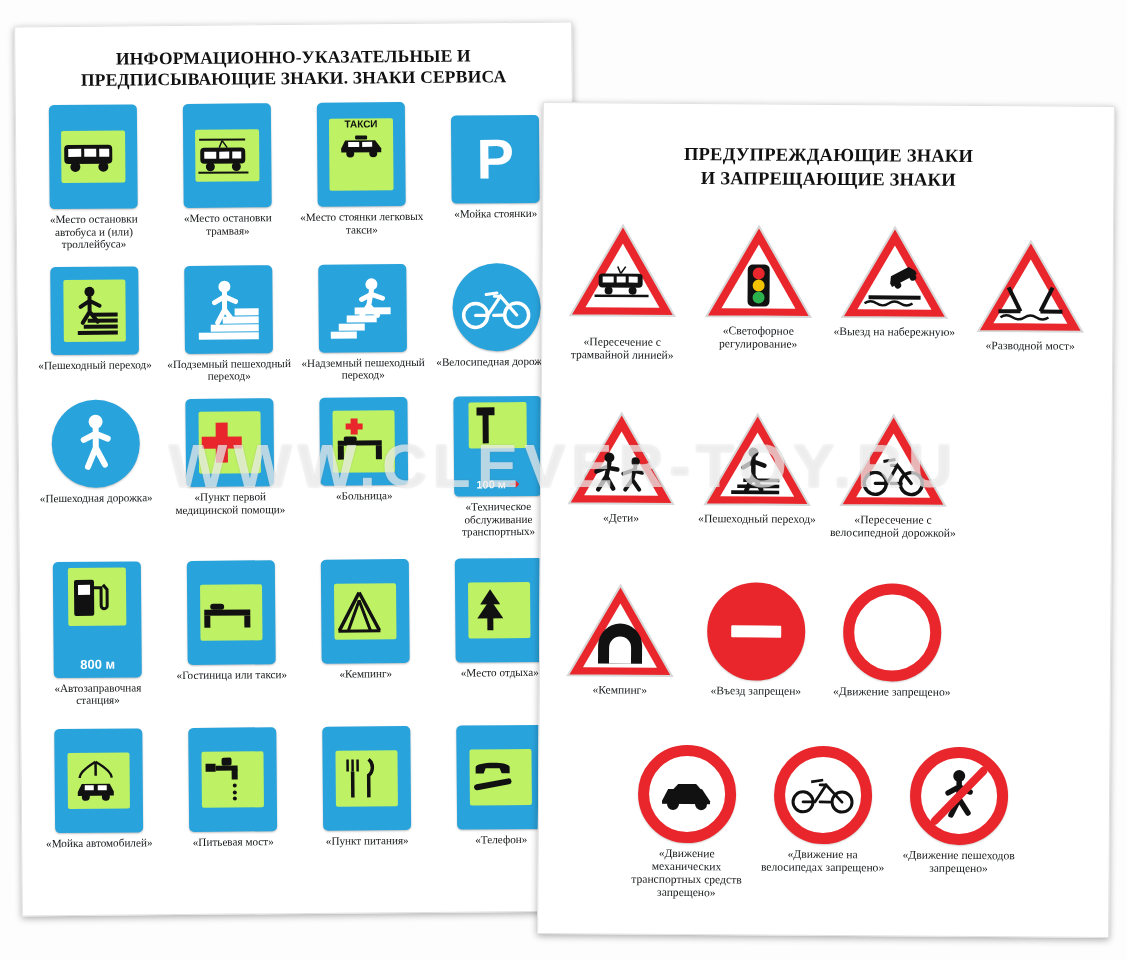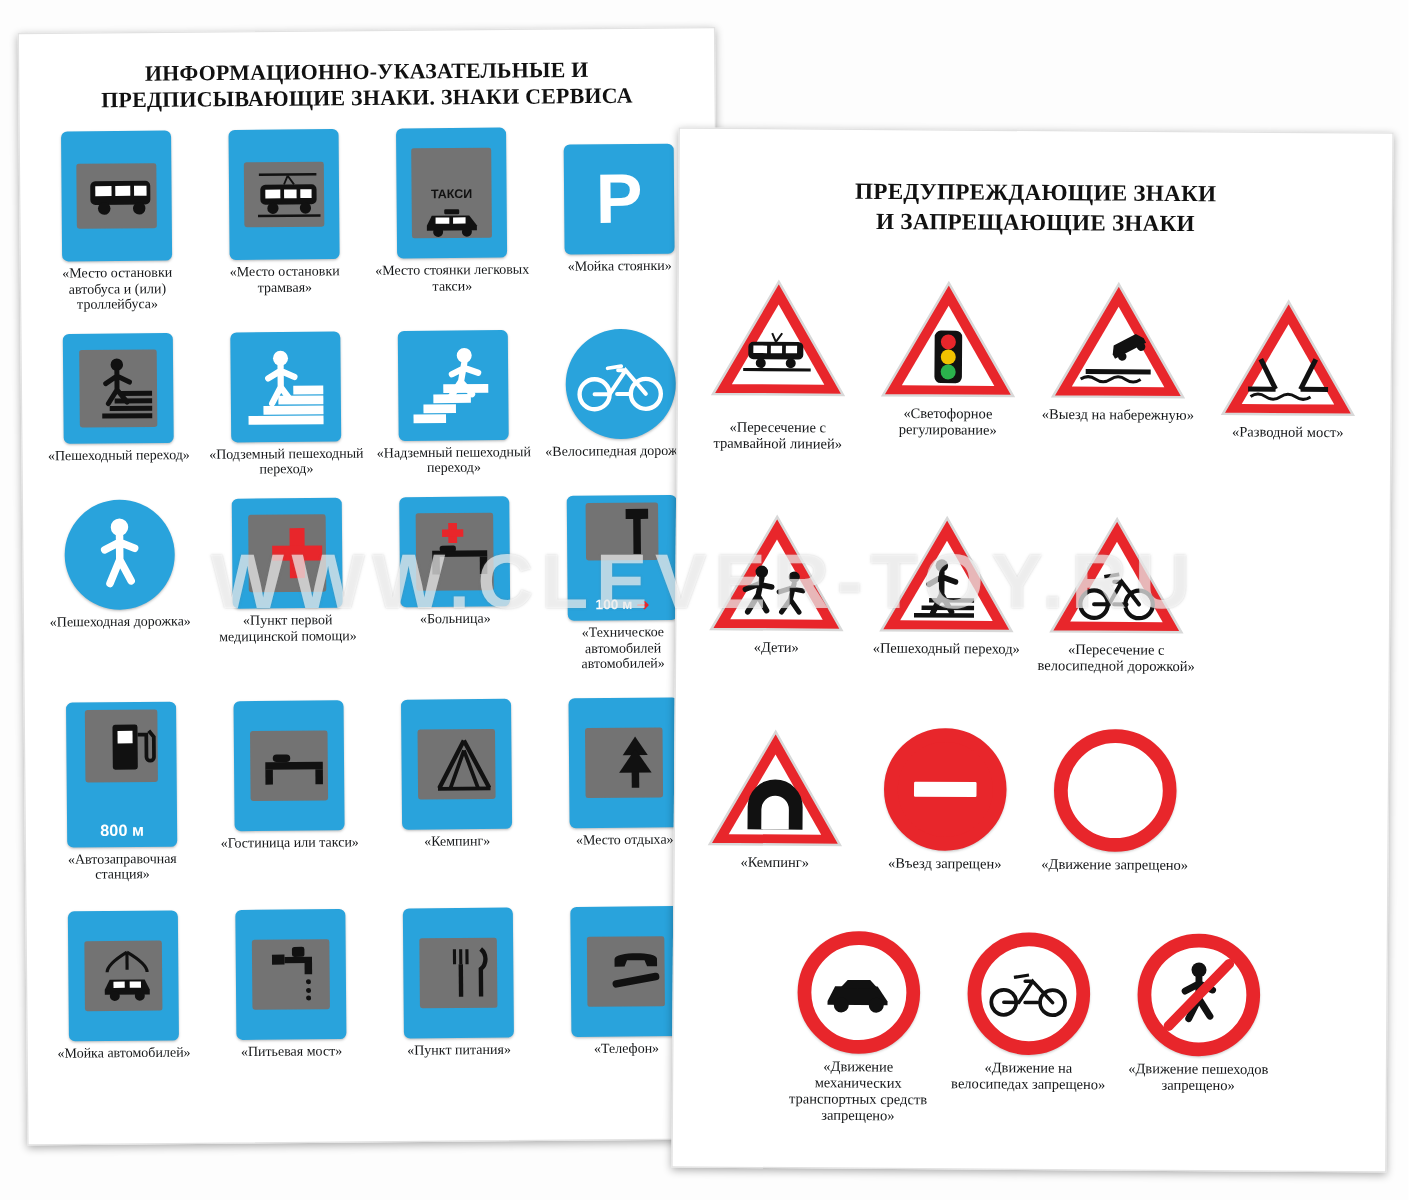--- a/index.html
+++ b/index.html
@@ -53,22 +53,22 @@
   
   .sign-blue{
     width:88px;height:88px;background:#29a3dc;
     border-radius:5px;
     display:flex;align-items:center;justify-content:center;
     box-shadow:0 1px 2px rgba(0,0,0,.25);
     position:relative;
   }
   .sign-blue.tall{height:104px;}
   .inner-white{
-    width:64px;height:52px;background:#737373;border-radius:2px;
-    display:flex;align-items:center;justify-content:flex-end;position:relative;
+    width:64px;height:52px;background:#bef264;border-radius:2px;
+    display:flex;align-items:center;justify-content:flex-start;position:relative;
   }
   .inner-white.sq{width:62px;height:62px;}
   .sign-blue-round{
     width:88px;height:88px;border-radius:50%;
     background:#29a3dc;display:flex;align-items:center;justify-content:center;
     box-shadow:0 1px 2px rgba(0,0,0,.25);
   }
 
   
   .sign-tri{
@@ -276,21 +276,21 @@
           <div class="inner-white" style="width:58px;height:46px;">
             <svg width="34" height="40" viewBox="0 0 34 40">
               <path d="M8 2 L26 2 L26 10 L20 10 L20 38 L14 38 L14 10 L8 10 Z" fill="#111"></path>
             </svg>
           </div>
           <div style="display:flex;align-items:center;gap:3px;margin-top:2px;">
             <span style="color:#fff;font-size:11px;font-weight:bold;font-family:'Liberation Sans',sans-serif;">100 м</span>
             <span style="color:#e8262b;font-size:13px;line-height:11px;">➜</span>
           </div>
         </div>
-        <div class="caption">«Техническое автомобилей автомобилей»</div>
+        <div class="caption">«Техническое обслуживание транспортных»</div>
       </div>
 
       <div class="cell" style="width:134px;margin:14px 0 6px 0;">
         <div class="sign-blue tall" style="flex-direction:column;justify-content:space-between;padding:6px 0;">
           <div class="inner-white" style="width:58px;height:58px;">
             <svg width="42" height="46" viewBox="0 0 42 46">
               <rect x="6" y="6" width="20" height="36" rx="2" fill="#111"></rect>
               <rect x="10" y="11" width="12" height="10" fill="#fff"></rect>
               <path d="M26 14 L33 14 L33 32 A3 3 0 0 0 39 32 L39 16 L35 11" stroke="#111" stroke-width="3" fill="none"></path>
             </svg>

